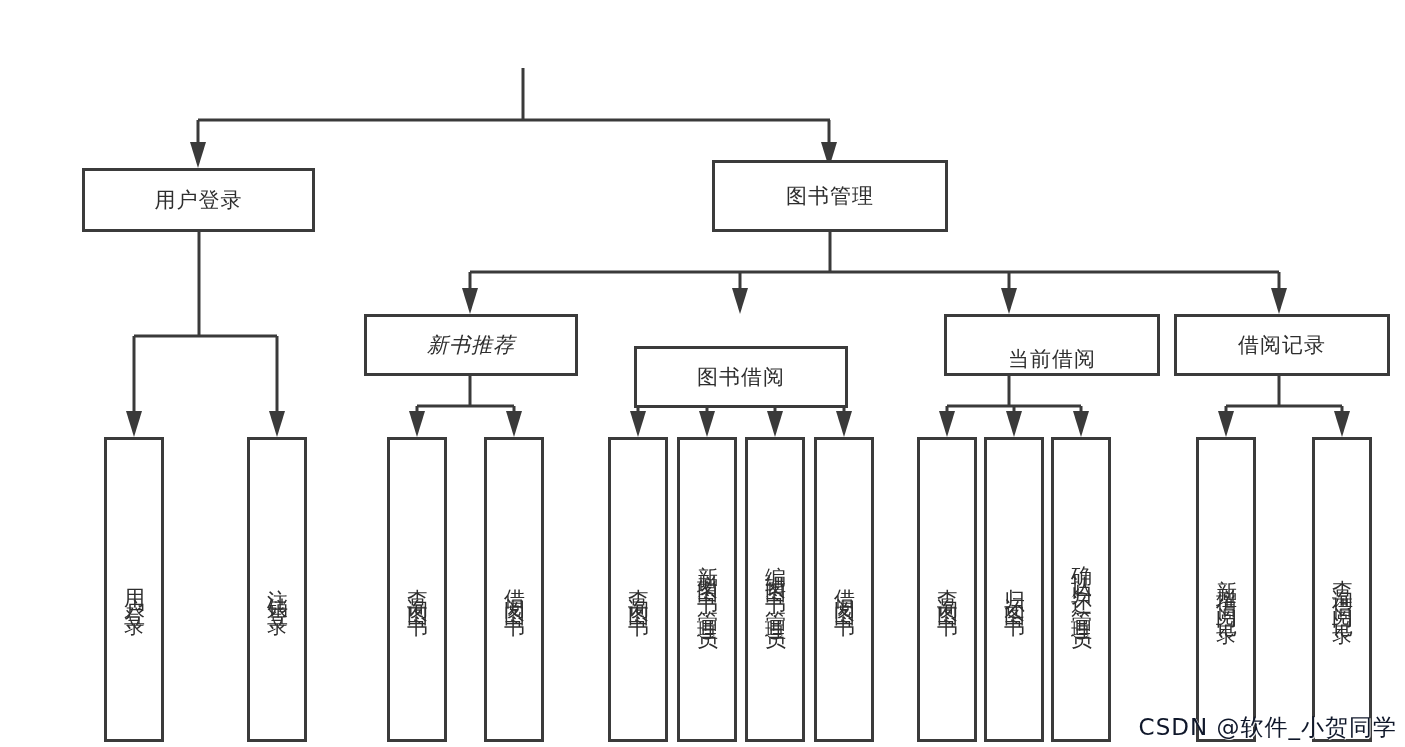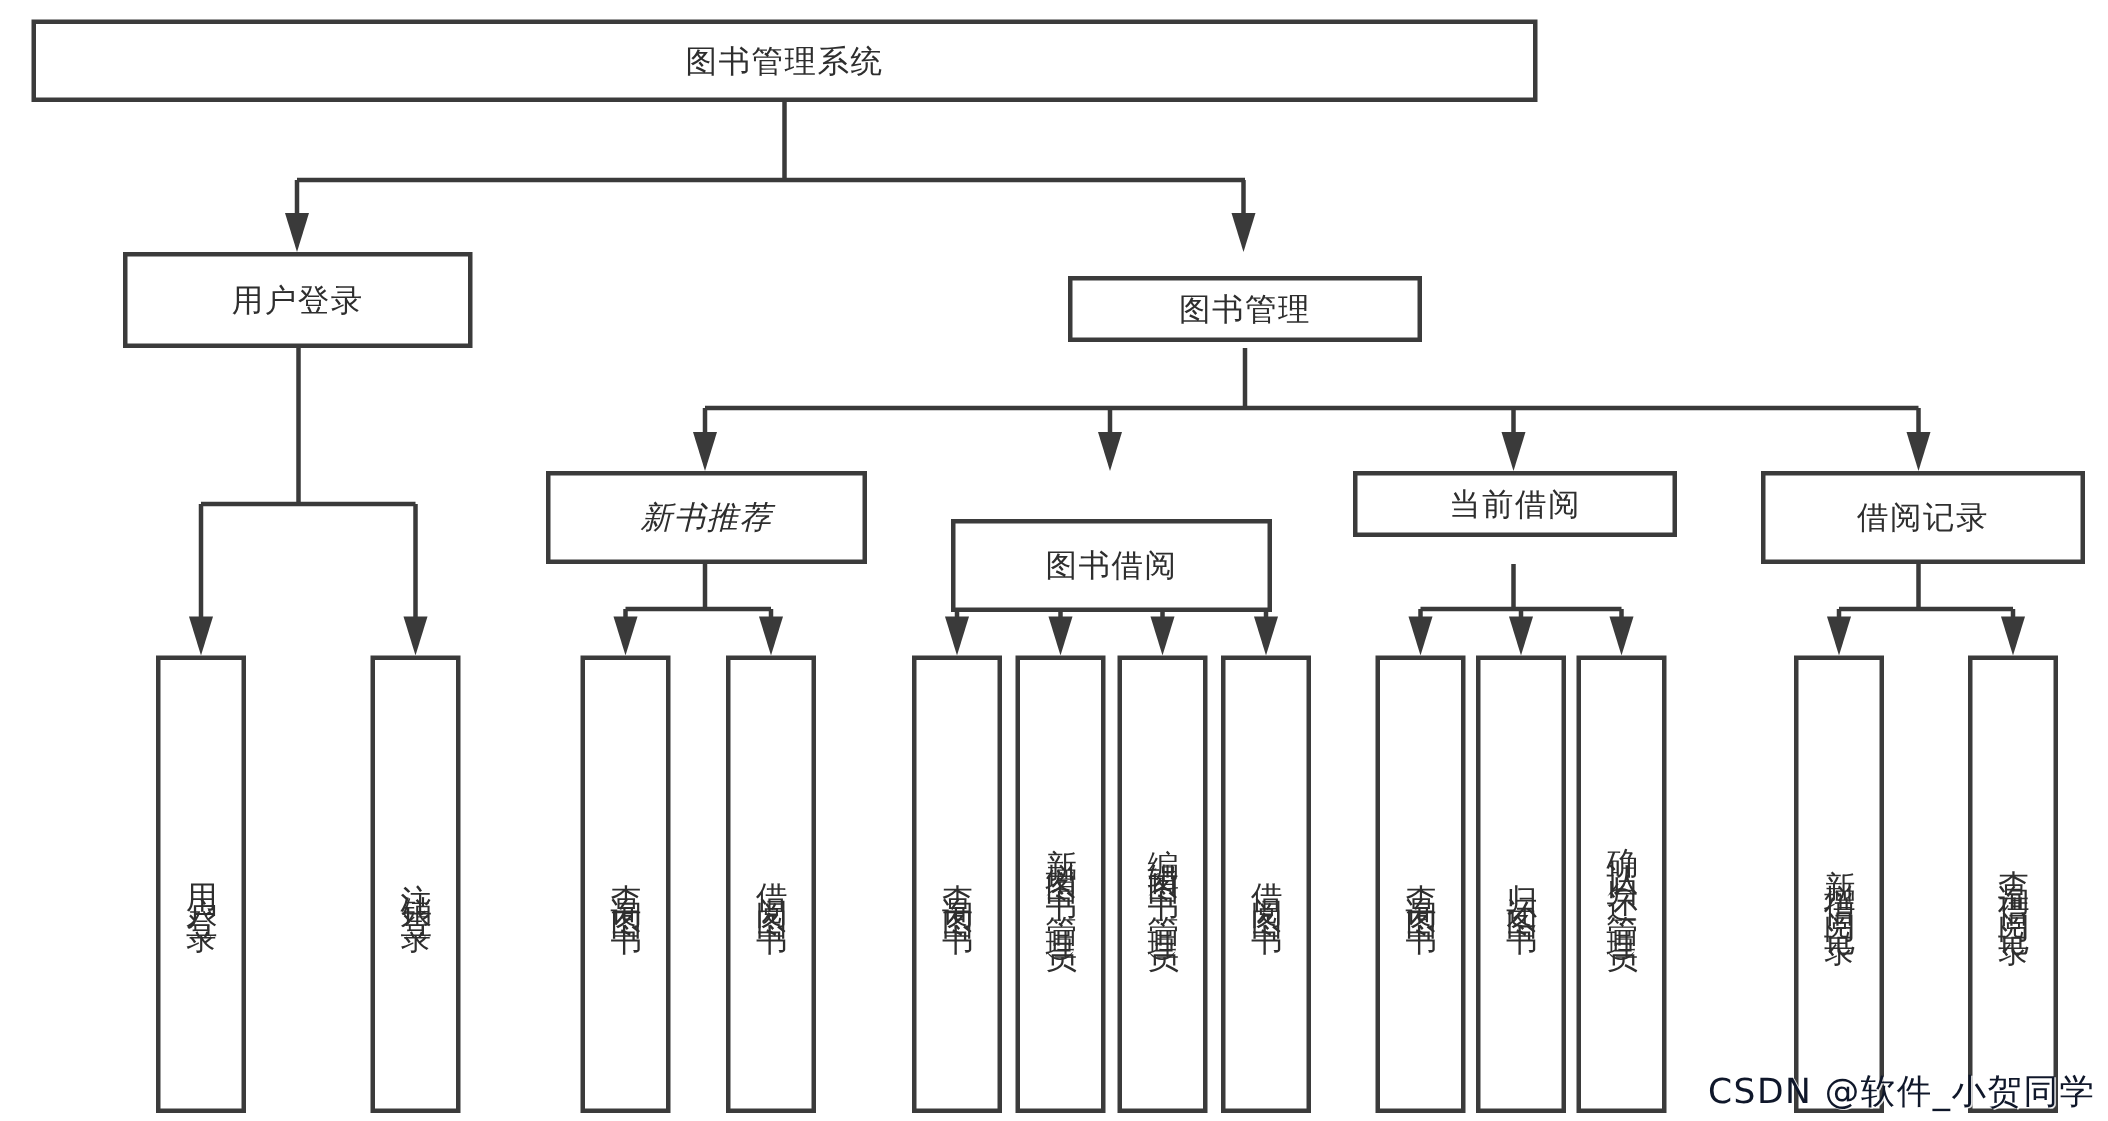--- a/index.html
+++ b/index.html
@@ -120,38 +120,35 @@
       <polygon points="775,437 767,411 783,411"></polygon>
       <polygon points="844,437 836,411 852,411"></polygon>
       <polygon points="947,437 939,411 955,411"></polygon>
       <polygon points="1014,437 1006,411 1022,411"></polygon>
       <polygon points="1081,437 1073,411 1089,411"></polygon>
       <polygon points="1226,437 1218,411 1234,411"></polygon>
       <polygon points="1342,437 1334,411 1350,411"></polygon>
     </g>
   </svg>
 
-  <div class="node" style="left:21px; top:13px; width:1004px; height:55px;">
-    <span class="h-label">图书管理系统</span>
-  </div>
 
   <div class="node" style="left:82px; top:168px; width:233px; height:64px;">
     <span class="h-label">用户登录</span>
   </div>
-  <div class="node" style="left:712px; top:184px; width:236px; height:44px;align-items:center;">
+  <div class="node" style="left:712px; top:160px; width:236px; height:72px;align-items:center;">
     <span class="h-label">图书管理</span>
   </div>
 
   <div class="node" style="left:364px; top:314px; width:214px; height:62px;font-style:italic;">
     <span class="h-label">新书推荐</span>
   </div>
   <div class="node" style="left:634px; top:314px; width:214px; height:62px;margin-top:32px;">
     <span class="h-label">图书借阅</span>
   </div>
-  <div class="node" style="left:902px; top:314px; width:216px; height:44px;">
+  <div class="node" style="left:944px; top:314px; width:216px; height:62px;align-items:flex-end;">
     <span class="h-label">当前借阅</span>
   </div>
   <div class="node" style="left:1174px; top:314px; width:216px; height:62px;">
     <span class="h-label">借阅记录</span>
   </div>
 
   <div class="node" style="left:104px; top:437px; width:60px; height:305px;">
     <span class="v-label">用户登录</span>
   </div>
   <div class="node" style="left:247px; top:437px; width:60px; height:305px;">

